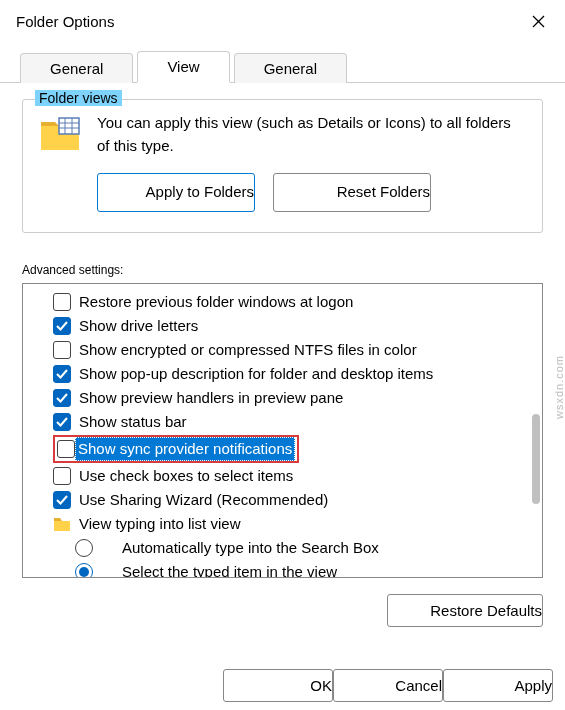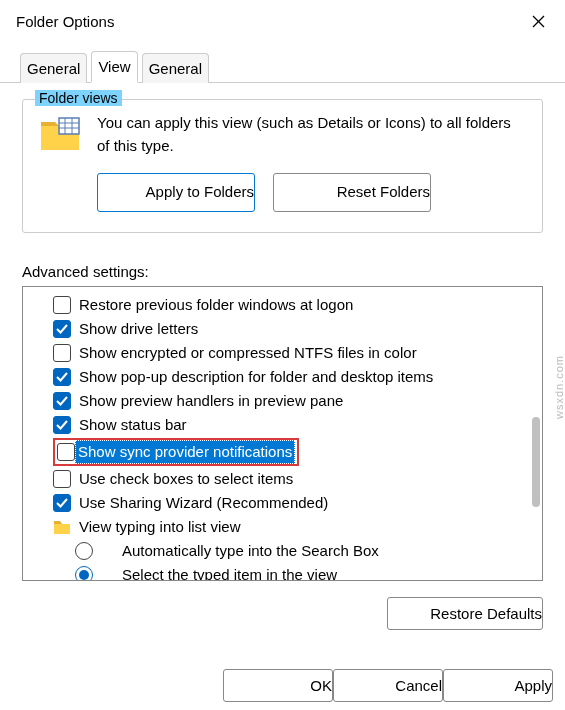--- a/index.html
+++ b/index.html
@@ -27,21 +27,21 @@
     }
     .close-btn svg { width: 13px; height: 13px; }
     .tabs {
       display: flex;
       align-items: flex-end;
       padding: 0 20px;
       border-bottom: 1px solid #ccc;
       margin-top: 8px;
     }
     .tab {
-      padding: 6px 6px;
+      padding: 6px 29px;
       font-size: 15px;
       background: #f5f5f5;
       border: 1px solid #ccc;
       border-bottom: none;
       margin-right: 4px;
       border-radius: 4px 4px 0 0;
       position: relative;
       top: 1px;
       text-align: center;
     }
@@ -81,21 +81,21 @@
       background: #fff;
       border: 1px solid #888;
       border-radius: 3px;
       padding: 7px 0;
       font-size: 15px;
       min-width: 158px;
       text-align: right;
       cursor: pointer;
     }
     .btn.primary { border: 1.5px solid #0078d4; color: #000; }
-    .adv-label { margin-top: 30px; margin-bottom: 6px; font-size: 15px; }
+    .adv-label { margin-top: 30px; margin-bottom: 6px; font-size: 12px; }
     .adv-box {
       border: 1px solid #888;
       height: 295px;
       position: relative;
       overflow: hidden;
     }
     .adv-list {
       padding: 6px 4px;
     }
     .item {

